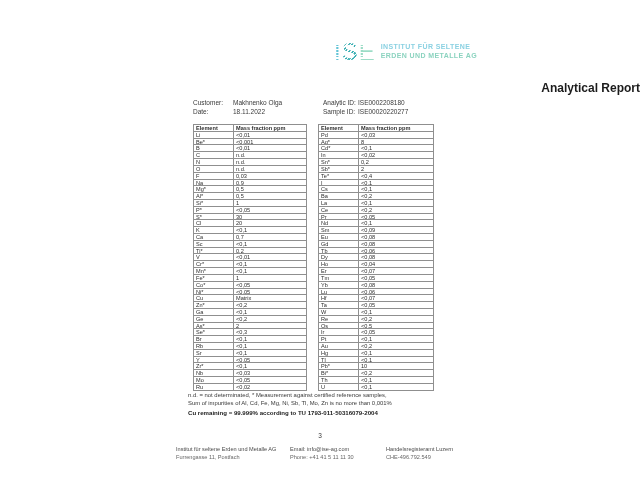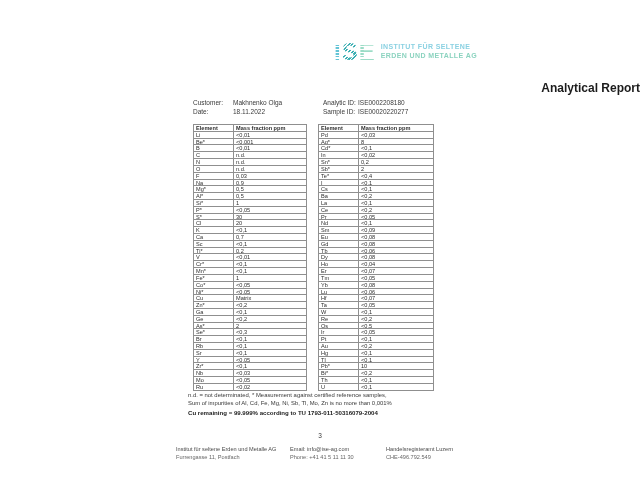--- a/index.html
+++ b/index.html
@@ -5,21 +5,21 @@
   html,body { margin:0; padding:0; }
   body {
     width:640px; height:480px; position:relative; overflow:hidden;
     background:#ffffff; color:#333;
     font-family:"Liberation Sans", sans-serif;
   }
   .page { position:absolute; inset:0; background:#fff; }
 
   
   .logo { position:absolute; left:334px; top:39px; display:flex; gap:5px; }
-  .logo-mark { font-weight:700; font-size:24px; line-height:26px; letter-spacing:1px; }
+  .logo-mark { font-weight:400; font-size:24px; line-height:26px; letter-spacing:1px; }
   .logo-mark span { display:inline-block; }
   .m-i { color:var(--logo-i,#63c4d6); }
   .m-s { color:var(--logo-s,#3cafb3); }
   .m-e { color:var(--logo-e,#9bdcc6); }
   @supports (-webkit-background-clip:text) {
     .logo-mark span { color:transparent; -webkit-background-clip:text; background-clip:text; }
     .m-i { background-image:repeating-linear-gradient(180deg, var(--logo-i,#63c4d6) 0 1.6px, rgba(255,255,255,0) 1.6px 2.8px); }
     .m-s { background-image:repeating-linear-gradient(135deg, var(--logo-s,#3cafb3) 0 1.6px, rgba(255,255,255,0) 1.6px 2.6px); }
     .m-e { background-image:repeating-linear-gradient(180deg, var(--logo-e,#9bdcc6) 0 1.6px, rgba(255,255,255,0) 1.6px 2.8px); }
   }

